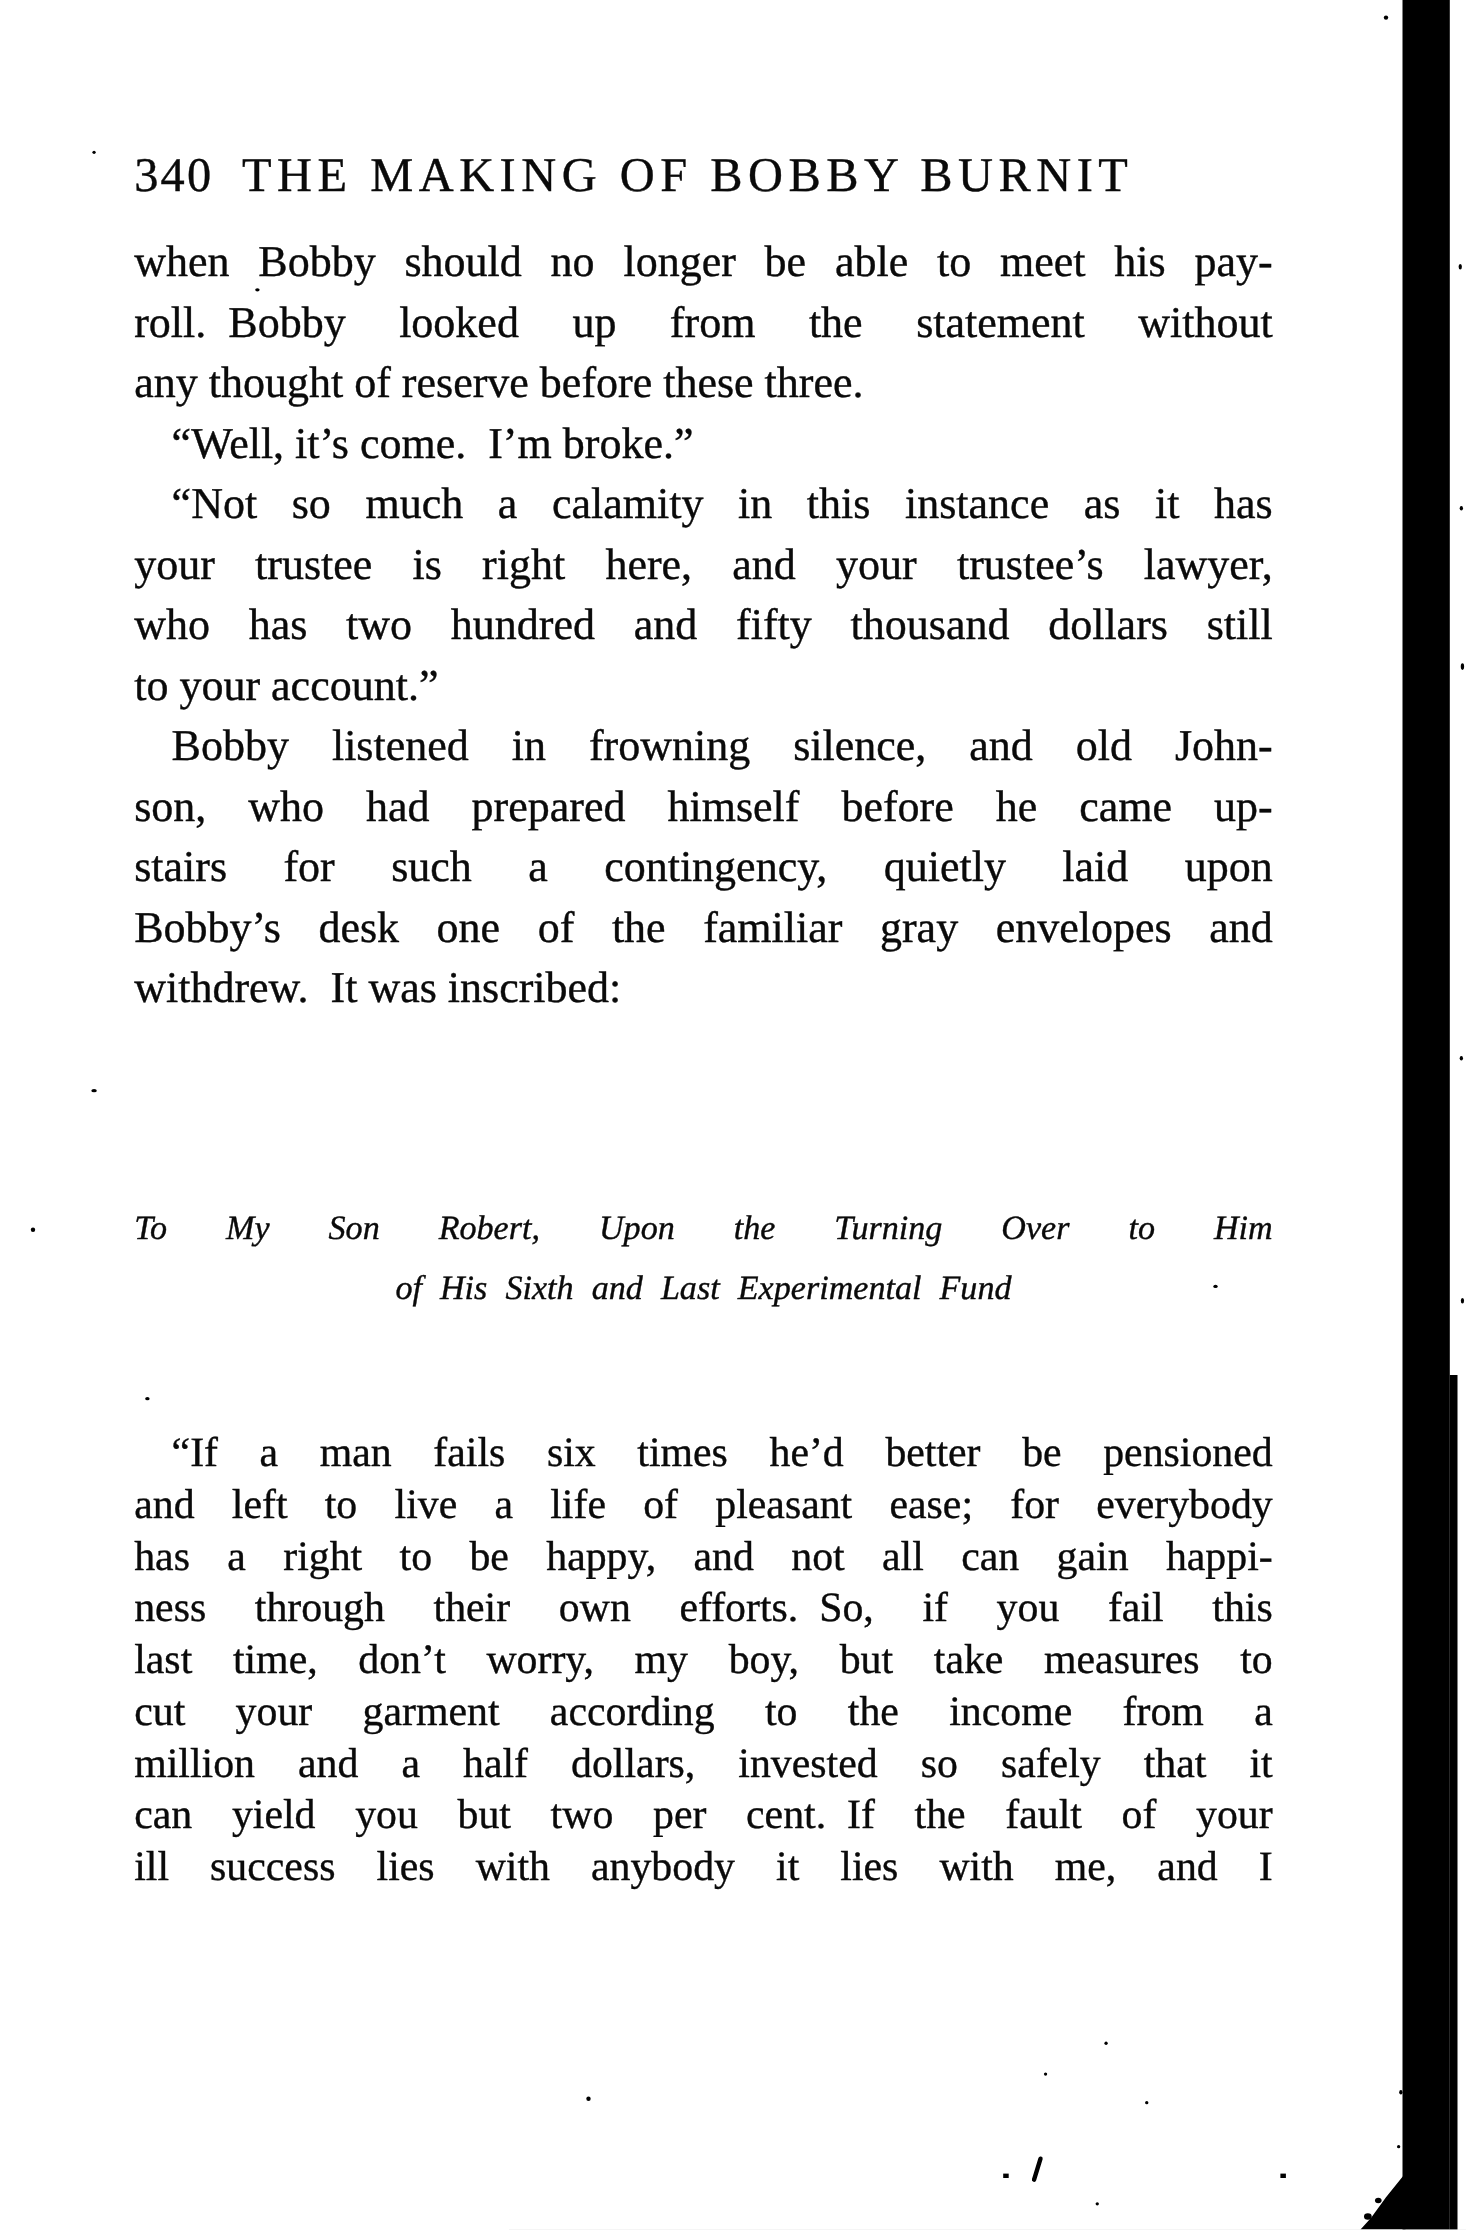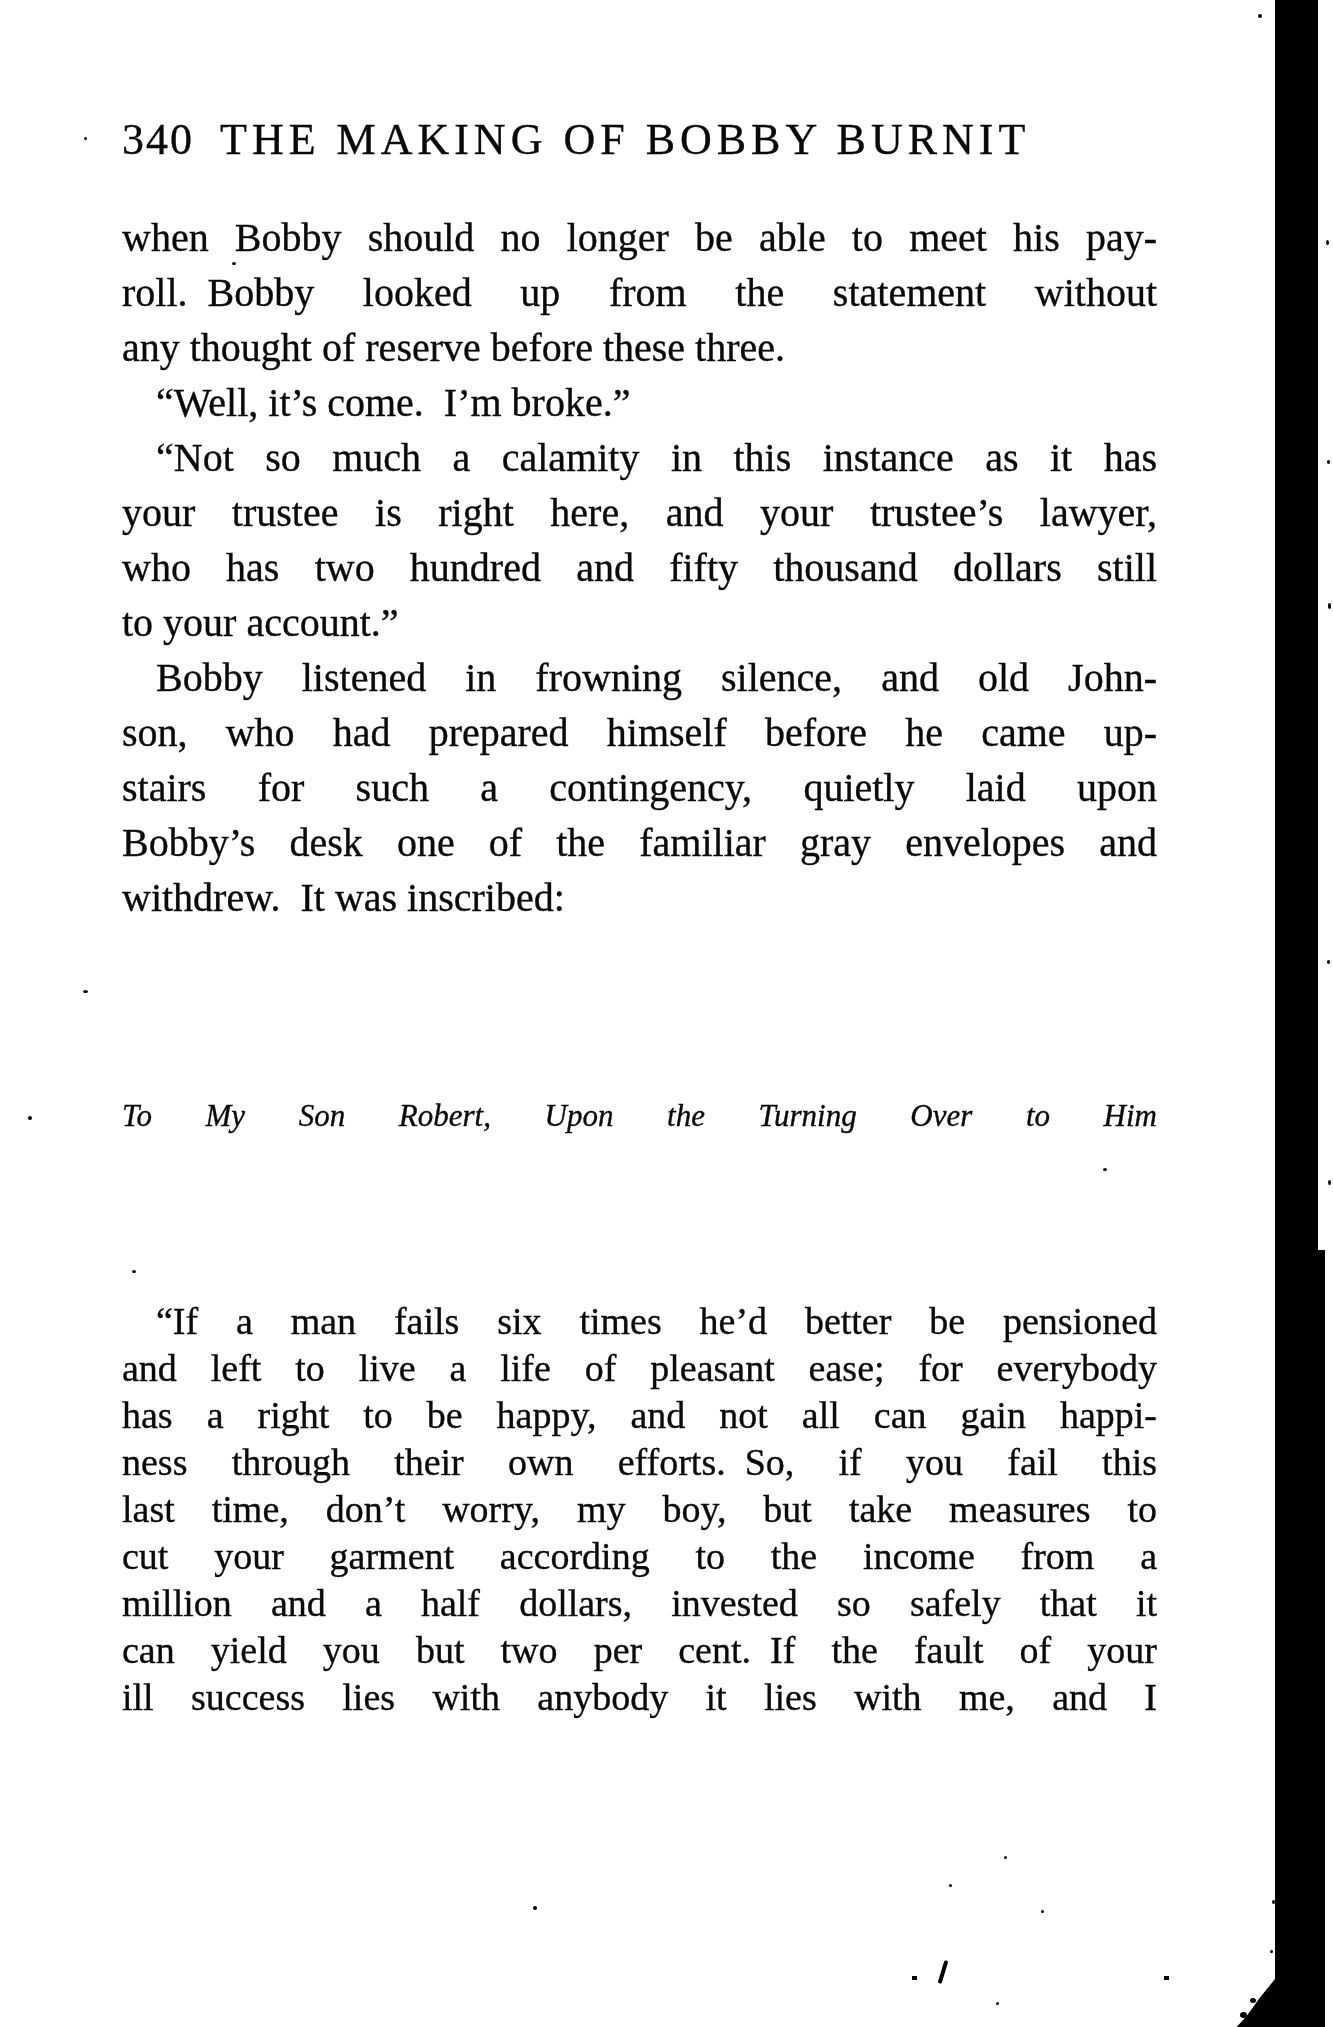--- a/index.html
+++ b/index.html
@@ -14,21 +14,21 @@
     color:var(--ink);
     -webkit-text-stroke:0.35px var(--ink);
   }
   
   .rhead {
     position:absolute; left:122px; top:114px; width:1035px;
     display:flex; align-items:baseline; gap:26px;
     font-size:44px; white-space:nowrap;
   }
   .rhead .num { letter-spacing:2px; }
-  .rhead .ttl { letter-spacing:5px; }
+  .rhead .ttl { letter-spacing:5px;margin-top:20px; }
   
   .block { position:absolute; left:122px; width:1035px; }
   .p1   { top:210px;  font-size:40px; line-height:55px; }
   .insc { top:1088px; font-size:31px; line-height:55px; font-style:italic; }
   .p2   { top:1258px; font-size:38px; line-height:47px;margin-top:40px; }
   .line { white-space:pre-wrap; }
   .j { text-align:justify; text-align-last:justify; }
   .s { text-align:left;    text-align-last:left; }
   .c { text-align:center;  text-align-last:center; }
   .ind  { padding-left:34px; }
@@ -64,20 +64,21 @@
     <div class="line s">to your account.”</div>
     <div class="line j ind">Bobby listened in frowning silence, and old John-</div>
     <div class="line j">son, who had prepared himself before he came up-</div>
     <div class="line j">stairs for such a contingency, quietly laid upon</div>
     <div class="line j">Bobby’s desk one of the familiar gray envelopes and</div>
     <div class="line s">withdrew. It was inscribed:</div>
   </div>
 
   <div class="block insc">
     <div class="line j">To My Son Robert, Upon the Turning Over to Him</div>
+    <div class="line c wide">of His Sixth and Last Experimental Fund</div>
   </div>
 
   <div class="block p2">
     <div class="line j ind">“If a man fails six times he’d better be pensioned</div>
     <div class="line j">and left to live a life of pleasant ease; for everybody</div>
     <div class="line j">has a right to be happy, and not all can gain happi-</div>
     <div class="line j">ness through their own efforts. So, if you fail this</div>
     <div class="line j">last time, don’t worry, my boy, but take measures to</div>
     <div class="line j">cut your garment according to the income from a</div>
     <div class="line j">million and a half dollars, invested so safely that it</div>

